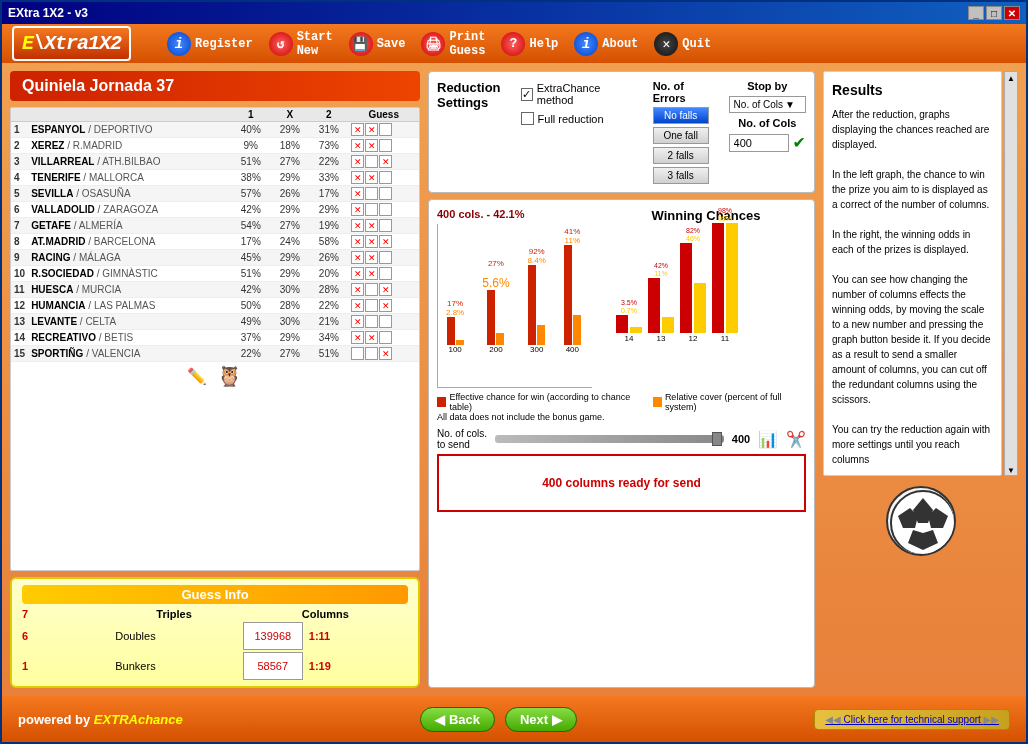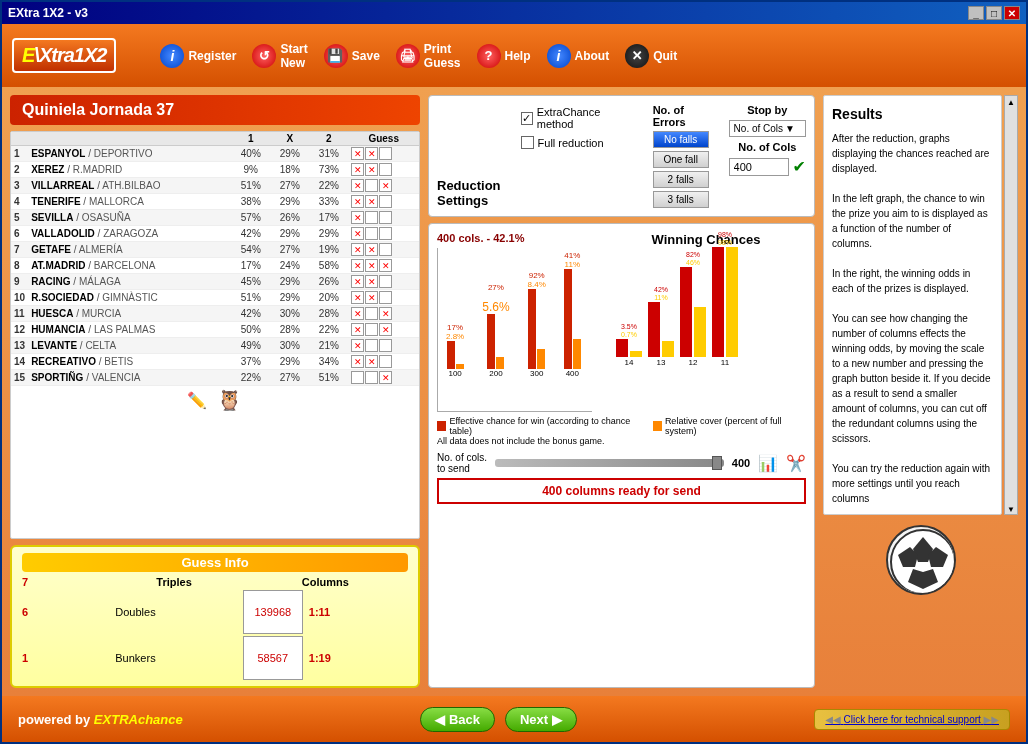--- a/index.html
+++ b/index.html
@@ -33,24 +33,25 @@
     #titlebar-controls { display: flex; gap: 2px; }
     #titlebar-controls span {
       width: 16px; height: 14px;
       background: #c0c0c0;
       border: 1px solid #888;
       display: inline-flex; align-items: center; justify-content: center;
       font-size: 10px; color: #000; cursor: pointer;
     }
     #header {
       background: linear-gradient(to bottom, #f47920, #d45000);
-      padding: 14px 10px;
+      padding: 2px 10px;
       display: flex;
       align-items: center;
-      gap: 28px;
+      gap: 20px;
+      font-family: Liberation Mono, monospace;
     }
     #logo {
       background: linear-gradient(to bottom, #f47920, #c03000);
       border: 2px solid #fff;
       border-radius: 4px;
       padding: 4px 8px;
       color: white;
       font-size: 20px;
       font-weight: bold;
       font-style: italic;
@@ -170,21 +171,21 @@
     }
     .guess-grid {
       display: grid;
       grid-template-columns: auto auto auto;
       gap: 2px 10px;
       align-items: center;
     }
     .guess-input {
       background: white;
       border: 1px solid #999;
-      padding: 15px 4px;
+      padding: 7px 4px;
       font-size: 11px;
       width: 60px;
       text-align: center;
     }
     .guess-ratio { color: #cc0000; font-weight: bold; font-size: 11px; }
     .col-header { font-weight: bold; color: #000; text-align: center; font-size: 11px; }
 
     #middle-panel {
       flex: 1;
       display: flex;
@@ -255,21 +256,21 @@
     .send-slider-thumb {
       position: absolute; right: 4px; top: -4px;
       width: 12px; height: 14px;
       background: #999; border: 1px solid #666;
     }
     .ready-box {
       border: 2px solid #cc0000;
       color: #cc0000;
       font-weight: bold;
       font-size: 12px;
-      padding: 4px 16px;
+      padding: 20px 16px;
       text-align: center;
       margin-top: 4px;
     }
 
     #right-panel {
       width: 195px;
       min-width: 195px;
       display: flex;
       flex-direction: column;
       gap: 4px;
@@ -662,21 +663,21 @@
             <input class="guess-input" value="58567" readonly="" style="color: rgb(204, 0, 0);">
             <span class="guess-ratio">1:19</span>
           </div>
         </div>
       </div>
     </div>
 
     <div id="middle-panel">
 
       <div id="reduction-box">
-        <div style="display:flex;flex-direction:column;gap:4px;justify-content:flex-end;">
+        <div style="display:flex;flex-direction:column;gap:4px;">
           <div style="font-weight:bold;font-size:13px;">Reduction<br>Settings</div>
         </div>
         <div style="display:flex;flex-direction:column;gap:2px;">
           <div class="checkbox-row">
             <div class="cb checked"></div>
             <span>ExtraChance method</span>
           </div>
           <div class="checkbox-row">
             <div class="cb"></div>
             <span>Full reduction</span>
@@ -819,21 +820,21 @@
         <div class="ready-box">400 columns ready for send</div>
       </div>
     </div>
 
     <div id="right-panel">
       <div style="display:flex;gap:2px;">
         <div id="results-box">
           <div id="results-title">Results</div>
           <p>After the reduction, graphs displaying the chances reached are displayed.</p>
           <br>
-          <p>In the left graph, the chance to win the prize you aim to is displayed as a function of the number of columns.</p>
+          <p>In the left graph, the chance to win the prize you aim to is displayed as a correct of the number of columns.</p>
           <br>
           <p>In the right, the winning odds in each of the prizes is displayed.</p>
           <br>
           <p>You can see how changing the number of columns effects the winning odds, by moving the scale to a new number and pressing the graph button beside it. If you decide as a result to send a smaller amount of columns, you can cut off the redundant columns using the scissors.</p>
           <br>
           <p>You can try the reduction again with more settings until you reach columns</p>
         </div>
         <div style="width:14px;background:#e0e0e0;border:1px solid #aaa;display:flex;flex-direction:column;align-items:center;padding-top:2px;">
           <span style="font-size:8px;cursor:pointer;">▲</span>
           <div style="flex:1;"></div>

